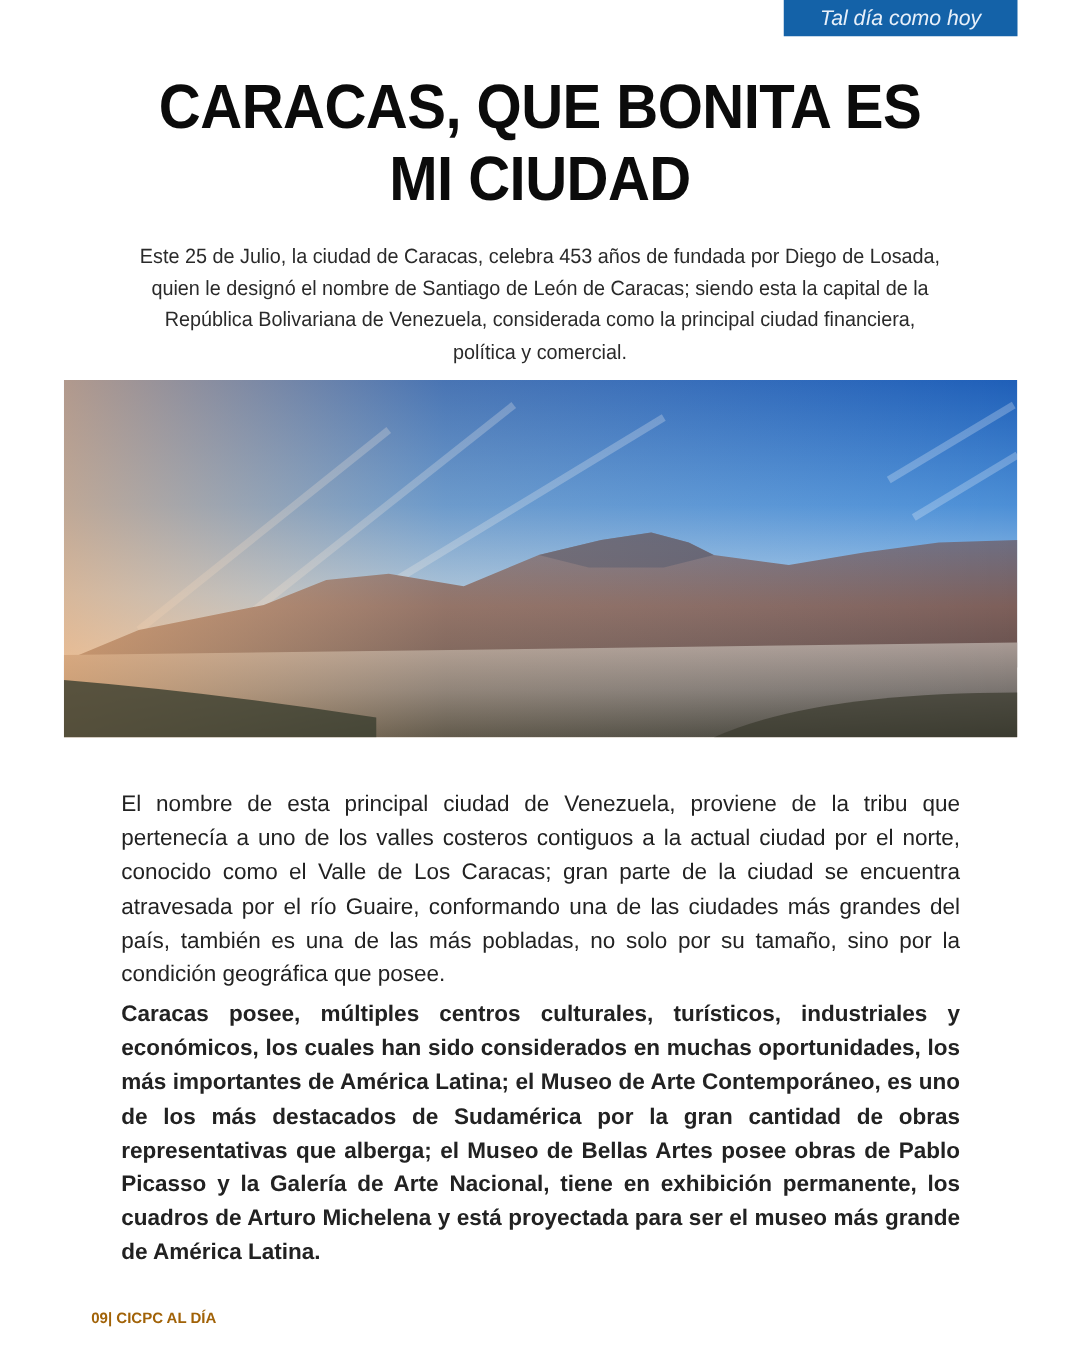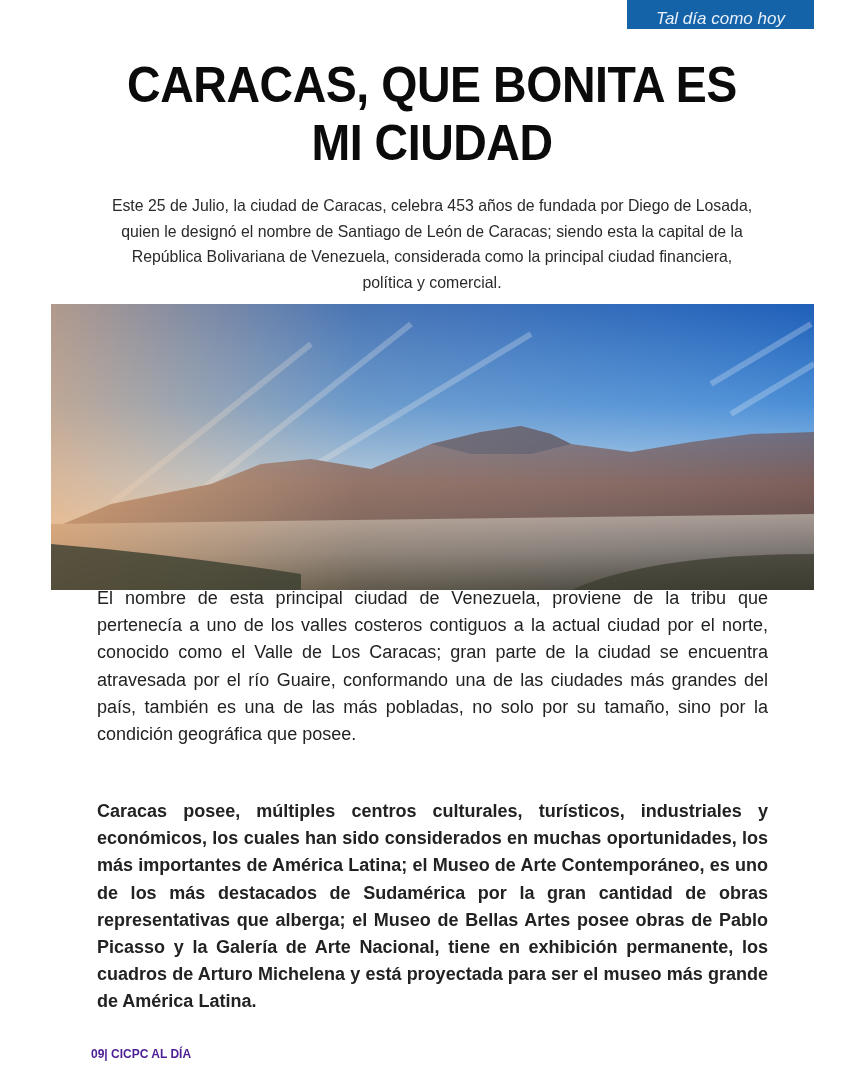--- a/index.html
+++ b/index.html
@@ -3,44 +3,44 @@
 <meta charset="utf-8">
 <style>
   html, body { margin: 0; padding: 0; }
   body {
     width: 864px; height: 1080px; background: #ffffff; position: relative; overflow: hidden;
     font-family: "Liberation Sans", sans-serif; color: #1a1a1a;
   }
   .tag {
     position: absolute; left: 627px; top: 0; width: 187px; height: 29px;
     background: #1462a8; color: #e8f0fa; font-style: italic; font-size: 17px;
-    display: flex; align-items: flex-end; justify-content: center;
+    display: flex; align-items: center; justify-content: center;
   }
   .headline {
     position: absolute; left: 60px; top: 56px; width: 744px; text-align: center;
     font-family: "Liberation Sans", sans-serif; font-weight: bold; font-size: 50px;
     line-height: 58px; color: #0b0b0b; letter-spacing: -0.5px;
     transform: scaleX(0.93); transform-origin: center top;
   }
   .lede {
     position: absolute; left: 95px; top: 193px; width: 674px; text-align: center;
     font-size: 16.5px; line-height: 25.5px; color: #2a2a2a;
     transform: scaleX(0.96); transform-origin: center top;
   }
   .photo {
     position: absolute; left: 51px; top: 304px; width: 763px; height: 286px; overflow: hidden;
   }
   .body-p {
     position: absolute; left: 97px; width: 671px; text-align: justify;
     font-size: 18px; line-height: 27.2px; color: #222;
   }
-  .p1 { top: 585px; }
+  .p1 { top: 630px; }
   .p2 { top: 798px; font-weight: bold; }
   .footer {
-    position: absolute; left: 73px; top: 1047px; font-size: 12px; font-weight: bold; color: #4c1d95; margin-left: 18px;
+    position: absolute; left: 73px; top: 1047px; font-size: 12px; font-weight: bold; color: #a16207;
   }
 </style>
 </head>
 <body>
 
 <div class="tag">
   <span>Tal día como hoy</span>
 </div>
 
 <h1 class="headline" style="margin:0;">

